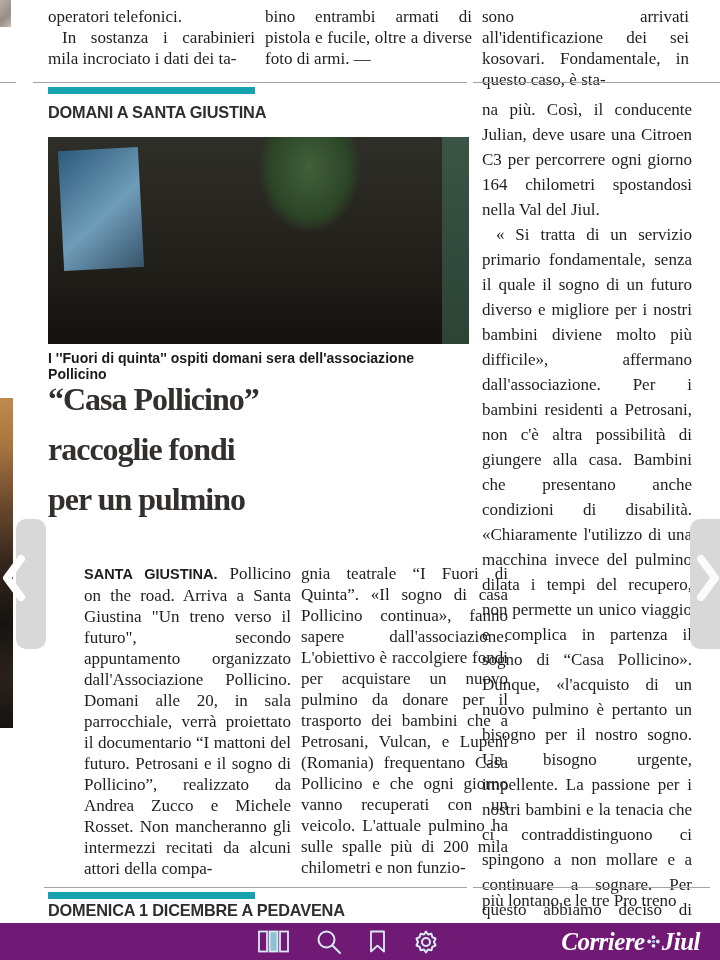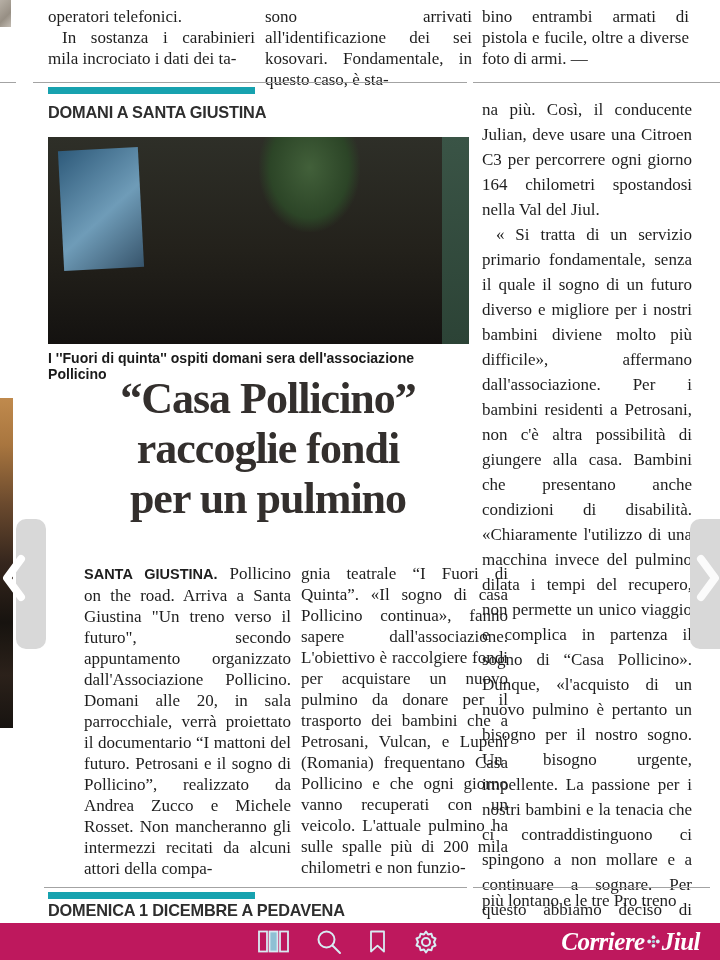--- a/index.html
+++ b/index.html
@@ -79,23 +79,22 @@
   }
   
   .caption{
     position:absolute;left:48px;top:350px;width:424px;
     font-family:"Liberation Sans",sans-serif;font-weight:bold;
     font-size:14.5px;color:#1a1a1a;transform:scaleX(.97);transform-origin:left center;
   }
   .headline{
     position:absolute;left:48px;top:374px;width:440px;margin:0;
     font-family:"Liberation Serif",serif;font-weight:bold;
-    font-size:44px;line-height:50px;letter-spacing:-1px;color:#332f2d;
+    font-size:32px;line-height:50px;letter-spacing:-1px;color:#332f2d;
     white-space:pre-line;
-    text-align:center;
   }
   
   .body-cols{
     position:absolute;left:48px;top:563px;width:424px;
     display:flex;gap:10px;margin-left:36px;
   }
   .bcol{width:207px;font-size:17px;line-height:21px;text-align:justify;}
   .lead{font-family:"Liberation Sans",sans-serif;font-weight:bold;font-size:14.5px;}
   .right-col{
     position:absolute;left:482px;top:97px;width:210px;
@@ -144,24 +143,24 @@
 
 <div class="corner-fragment"></div>
 <div class="left-sliver"></div>
 
 <div class="top-strip">
   <div class="tcol">
     <p>operatori telefonici.</p>
     <p class="indent">In sostanza i carabinieri mila incrociato i dati dei ta-</p>
   </div>
   <div class="tcol">
+    <p>bino entrambi armati di pistola e fucile, oltre a diverse foto di armi. —</p>
+  </div>
+  <div class="tcol">
     <p>sono arrivati all'identificazione dei sei kosovari. Fondamentale, in questo caso, è sta-</p>
-  </div>
-  <div class="tcol">
-    <p>bino entrambi armati di pistola e fucile, oltre a diverse foto di armi. —</p>
   </div>
 </div>
 
 <div class="rule" style="left:0;top:82px;width:16px;"></div>
 <div class="rule" style="left:33px;top:82px;width:434px;"></div>
 <div class="rule" style="left:473px;top:82px;width:247px;"></div>
 <div class="teal-bar" style="top:87px;background:#17a2af;"></div>
 
 <div class="kicker" style="top:103px;">DOMANI A SANTA GIUSTINA</div>
 
@@ -201,21 +200,21 @@
 
 <div class="nav-pill left"></div>
 <svg class="chev left" width="24" height="48" viewBox="0 0 24 48">
   <polyline points="19,5 5,24 19,43" fill="none" stroke="#ffffff" stroke-width="8" stroke-linecap="round" stroke-linejoin="round"></polyline>
 </svg>
 <div class="nav-pill right"></div>
 <svg class="chev right" width="24" height="48" viewBox="0 0 24 48">
   <polyline points="5,5 19,24 5,43" fill="none" stroke="#fbfbfb" stroke-width="8" stroke-linecap="round" stroke-linejoin="round"></polyline>
 </svg>
 
-<div class="toolbar" id="toolbar" style="background: #be185d;">
+<div class="toolbar" id="toolbar" style="background: #701a75;">
   <div class="toolbar-icons">
     <button class="tool-btn" title="">
       <svg width="31" height="23" viewBox="0 0 31 23">
         <rect x="1" y="1.5" width="8" height="20" fill="none" stroke="#d8ecf3" stroke-width="1.8"></rect>
         <rect x="11.5" y="1.5" width="8" height="20" fill="#8fc0d4" stroke="#d8ecf3" stroke-width="1.8"></rect>
         <rect x="22" y="1.5" width="8" height="20" fill="none" stroke="#d8ecf3" stroke-width="1.8"></rect>
       </svg>
     </button>
     <button class="tool-btn" title="">
       <svg width="26" height="26" viewBox="0 0 26 26">

